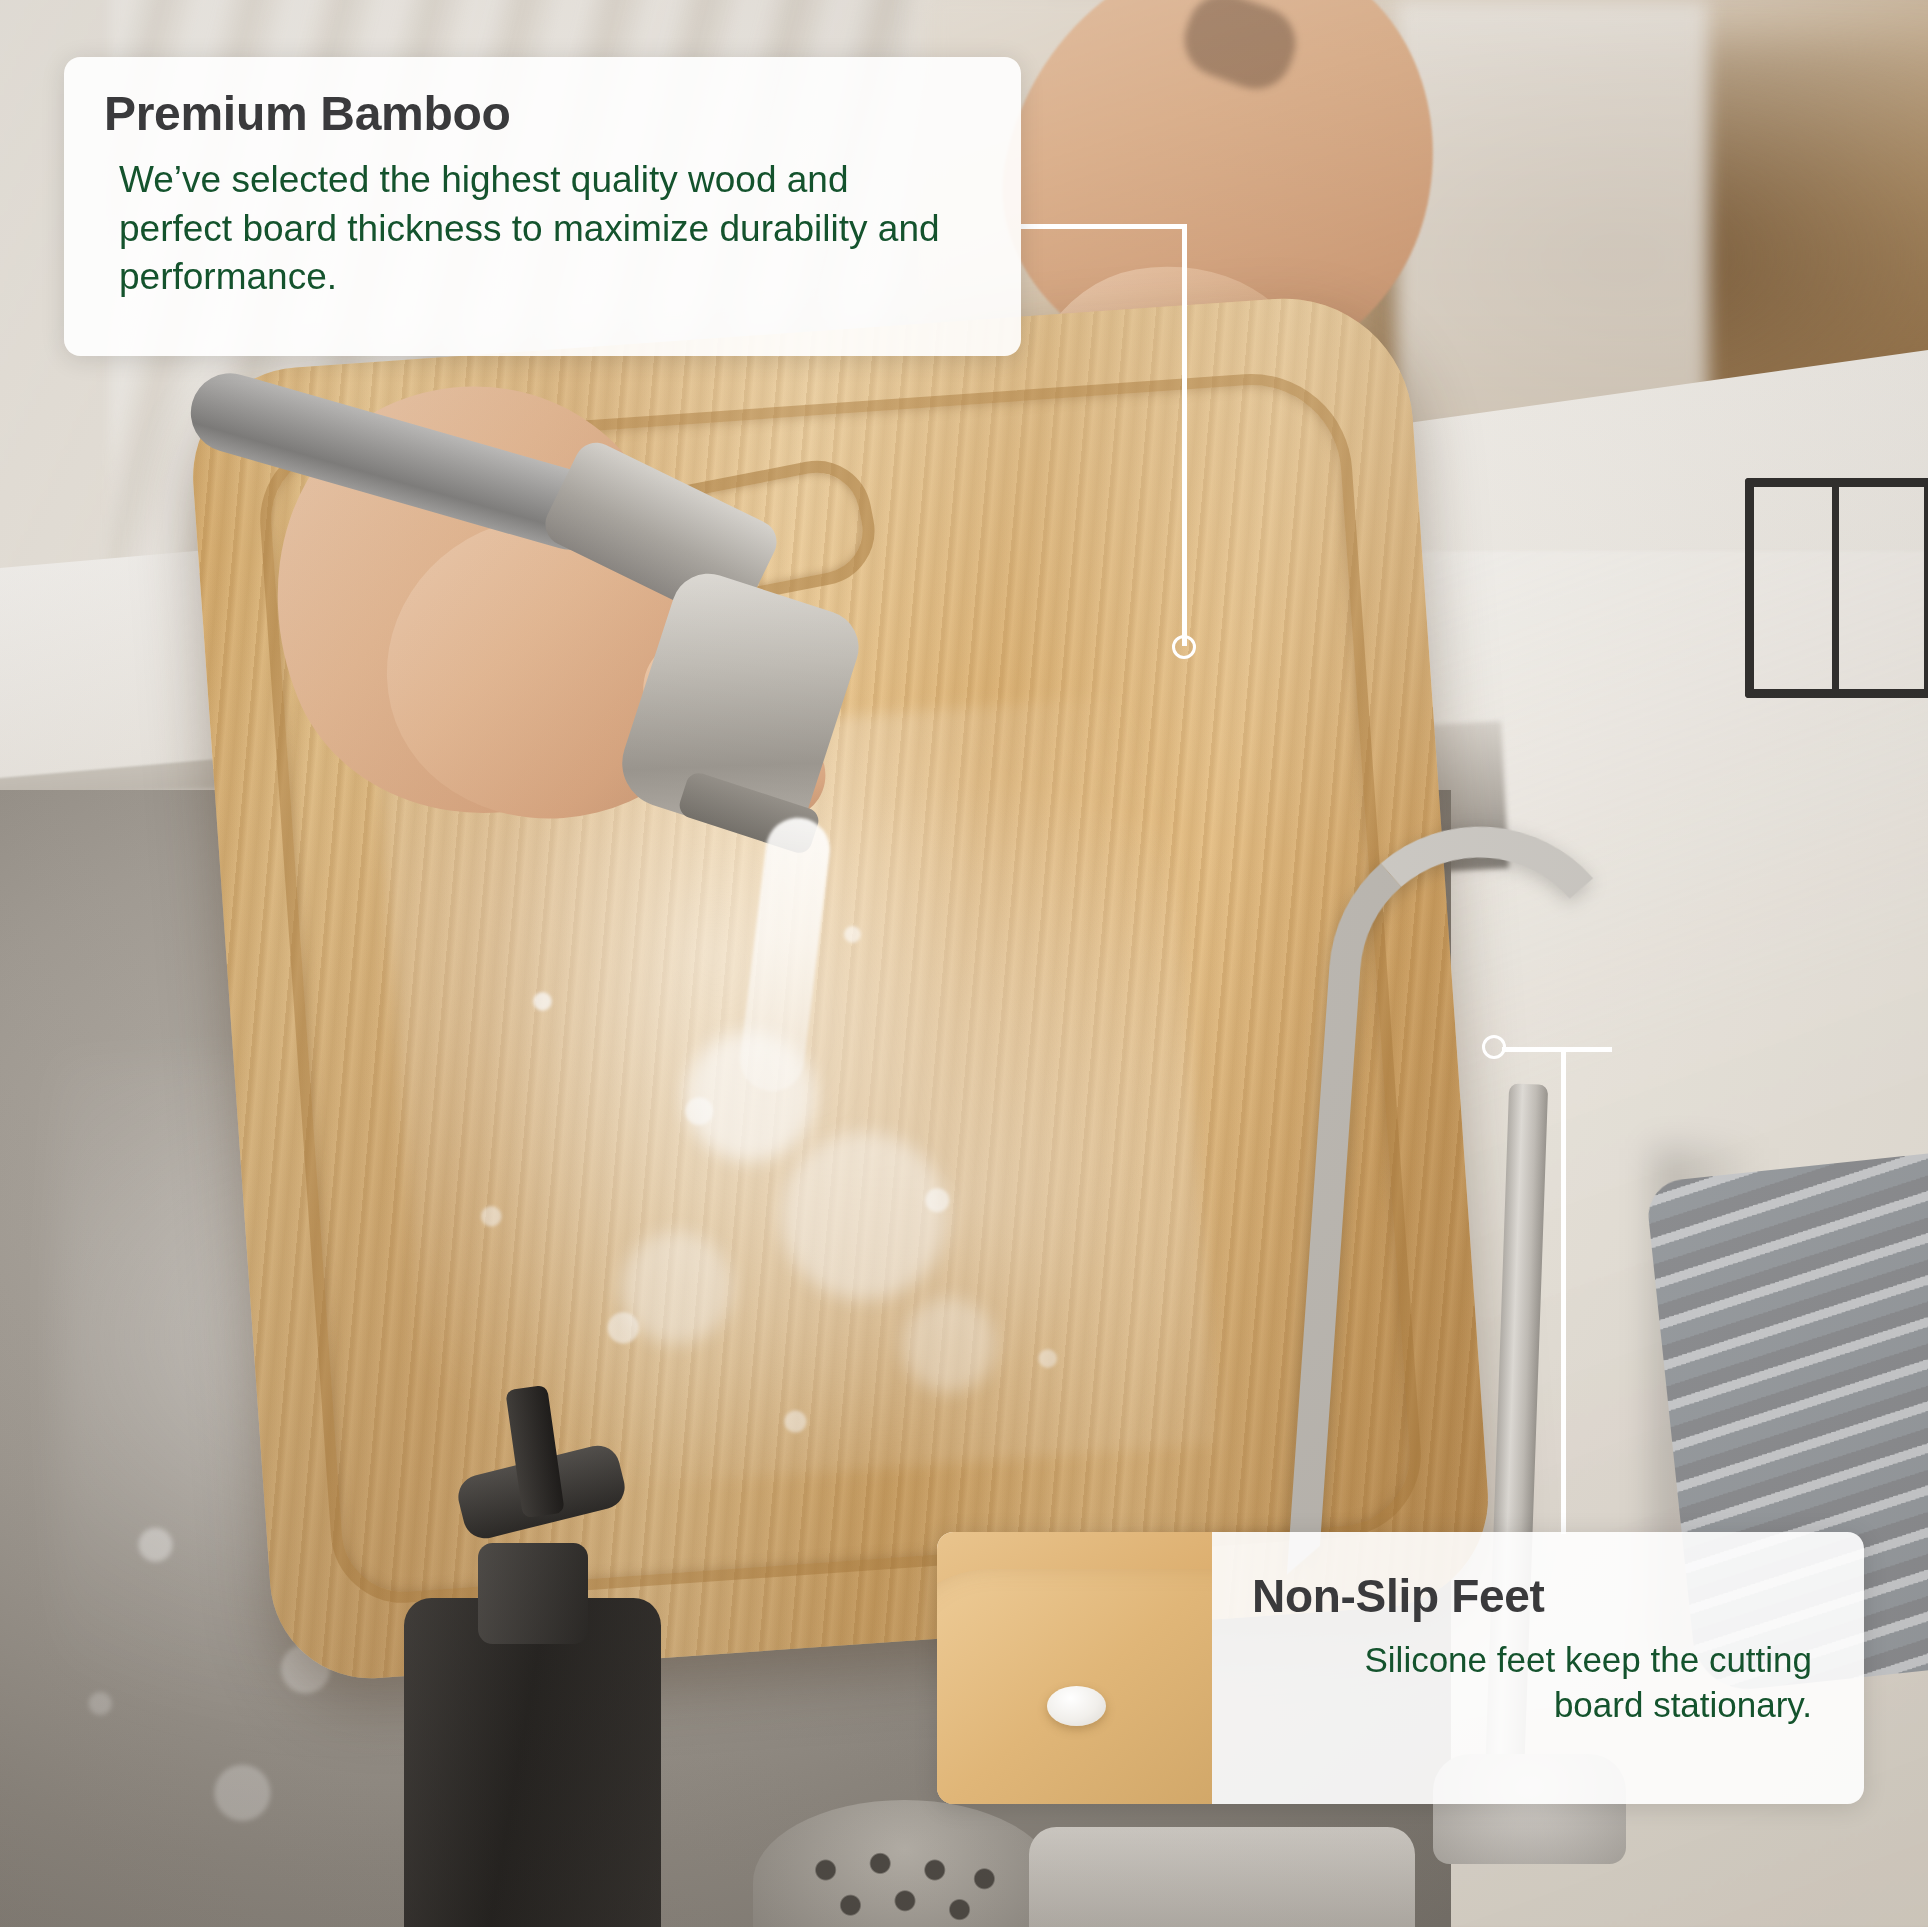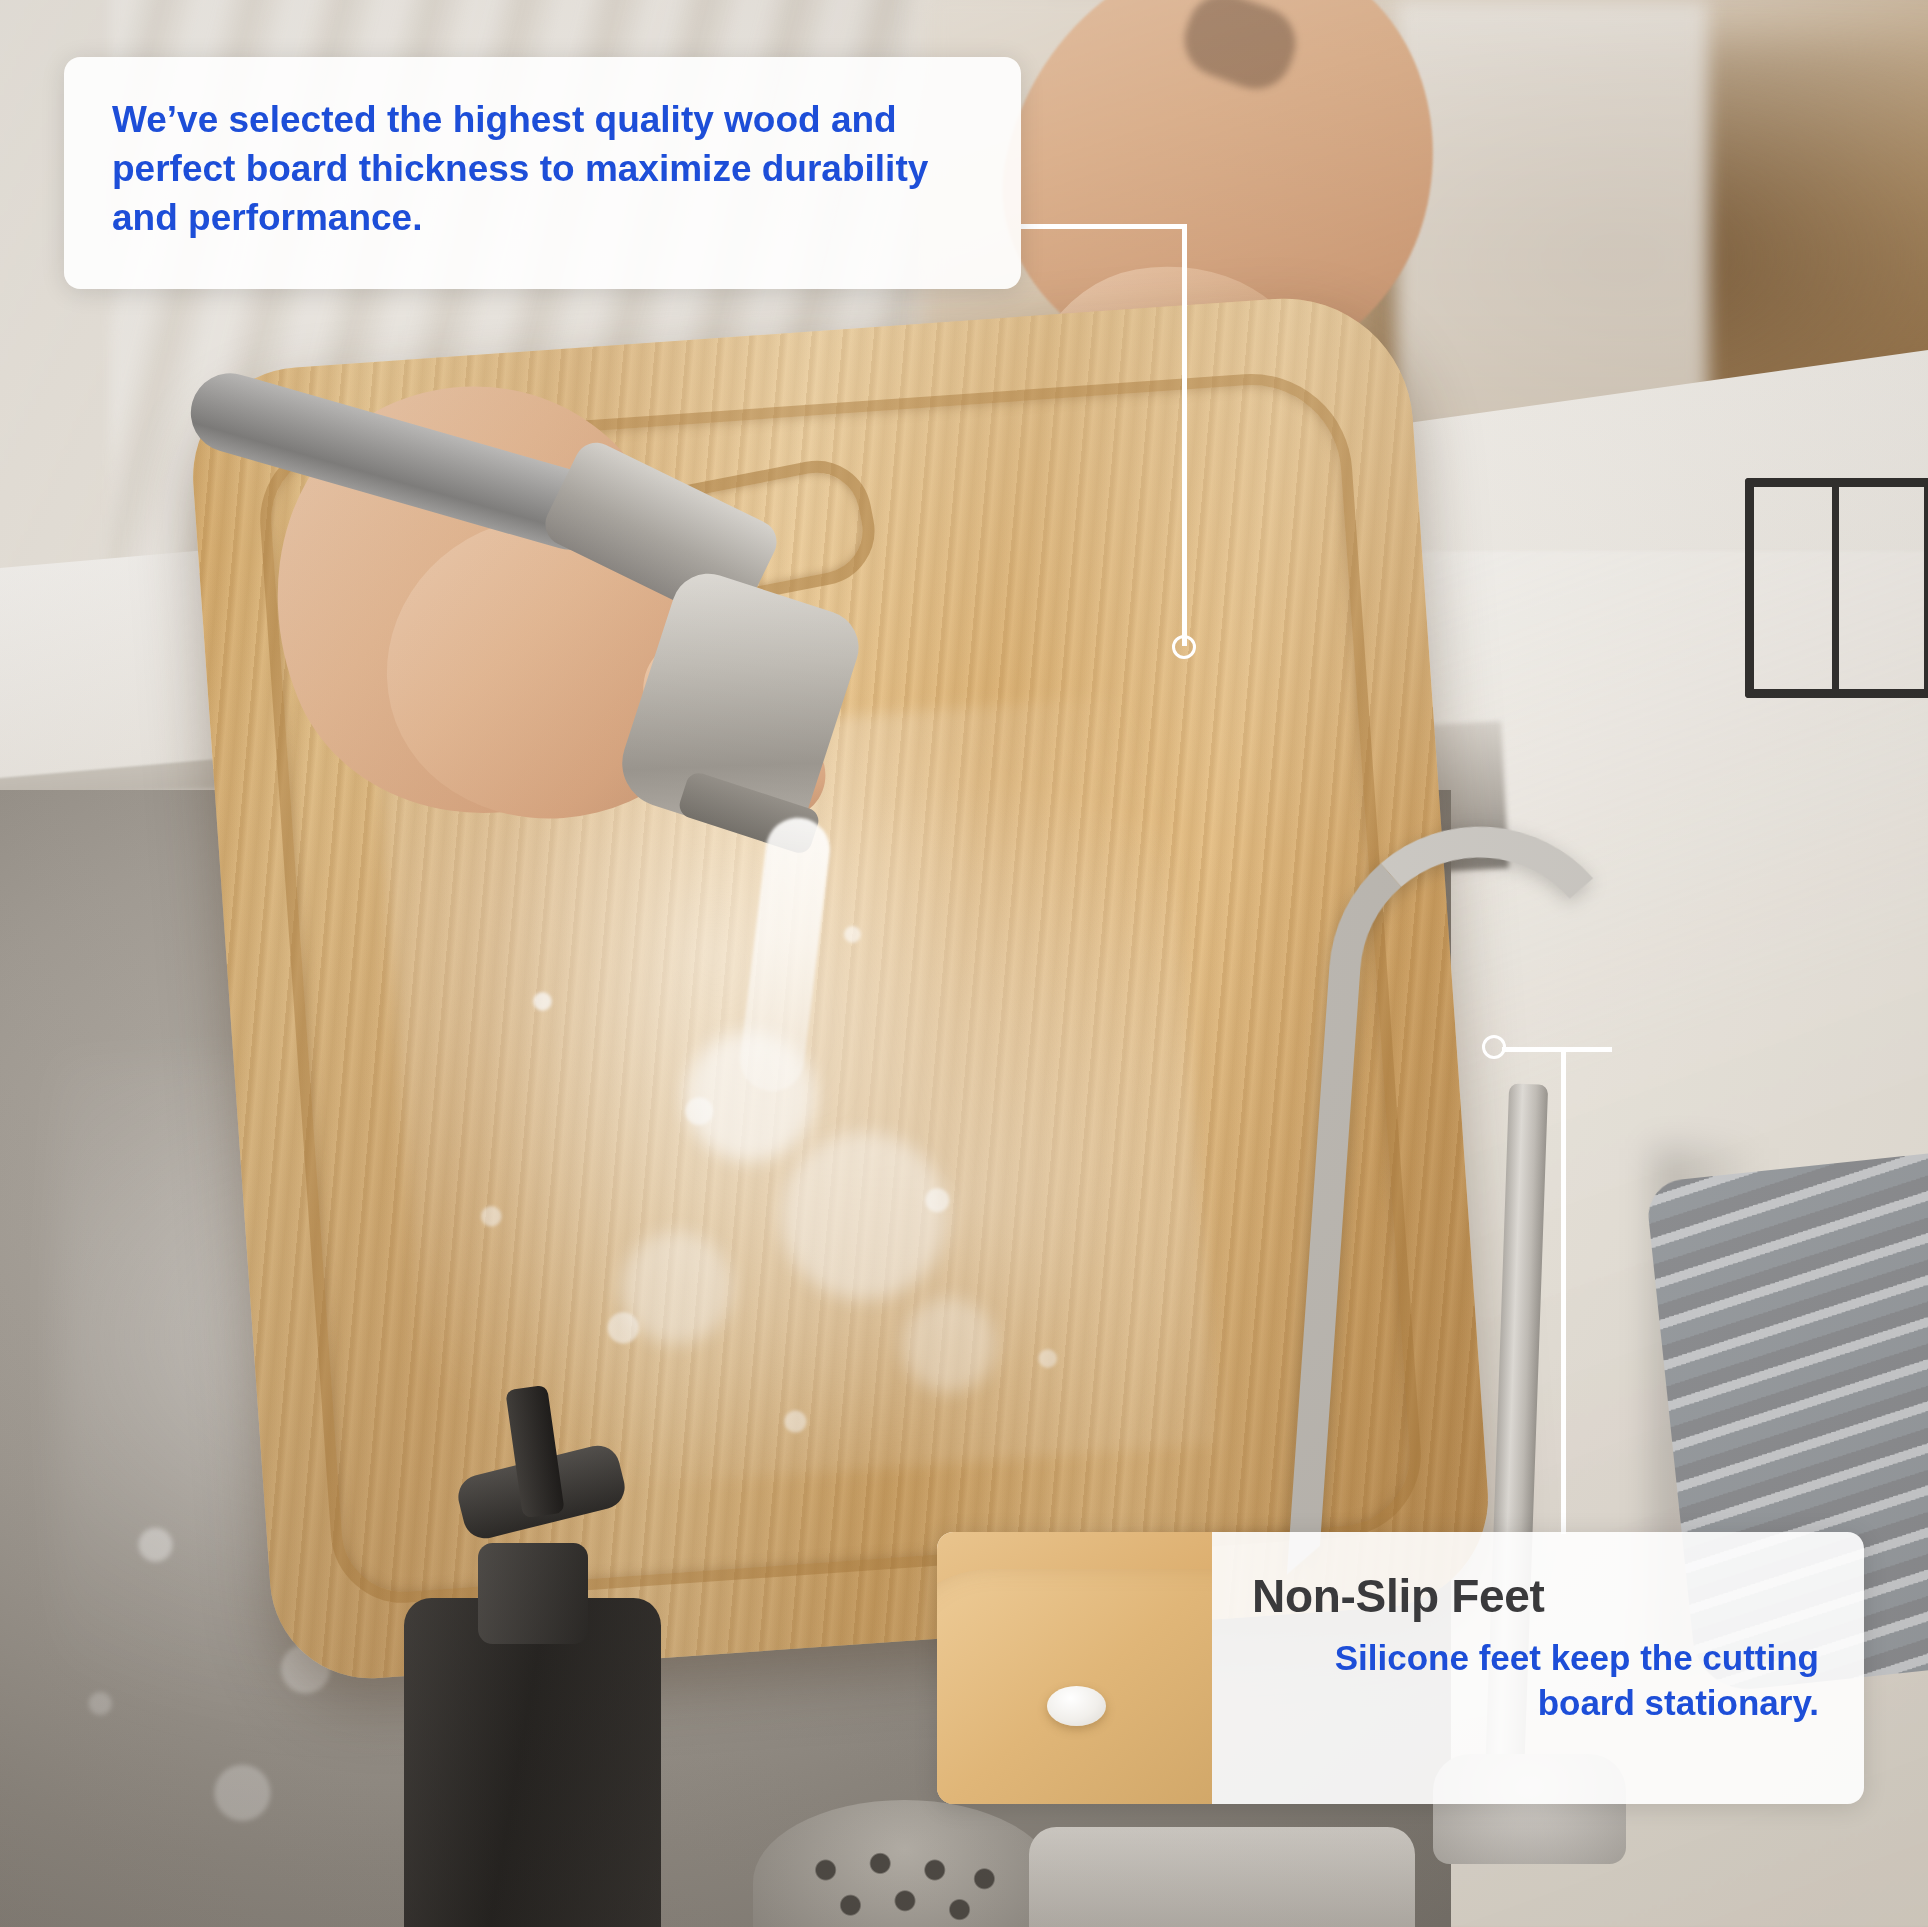--- a/index.html
+++ b/index.html
@@ -495,24 +495,23 @@
   .callout-title {
     font-size: 48px;
     font-weight: bold;
     color: #3a3a3c;
     letter-spacing: -0.3px;
     margin: 0 0 14.7px 0;
     line-height: 1.1;
   }
   .callout-body {
     font-size: 37px;
-    color: #1d4ed8;
+    color: #14532d;
     line-height: 1.32;
-    margin: 8px;
-    font-weight: bold;
+    margin: 15px;
   }
 
   
   .callout-bottom {
     left: 937px;
     top: 1532px;
     width: 927px;
     height: 272px;
     box-sizing: border-box;
     display: flex;
@@ -668,20 +667,21 @@
     <div class="leader-dot lead1-dot"></div>
   </div>
 
   <div class="leader">
     <div class="leader-line lead2-h"></div>
     <div class="leader-line lead2-v"></div>
     <div class="leader-dot lead2-dot"></div>
   </div>
 
   <div class="callout callout-top">
+    <h2 class="callout-title">Premium Bamboo</h2>
     <p class="callout-body">We’ve selected the highest quality wood and perfect board thickness to maximize durability and performance.</p>
   </div>
 
   <div class="callout callout-bottom">
     <div class="inset-photo">
       <div class="inset-board-edge"></div>
       <div class="inset-foot"></div>
       <div class="inset-white-band"></div>
     </div>
     <div class="callout-bottom-text">

